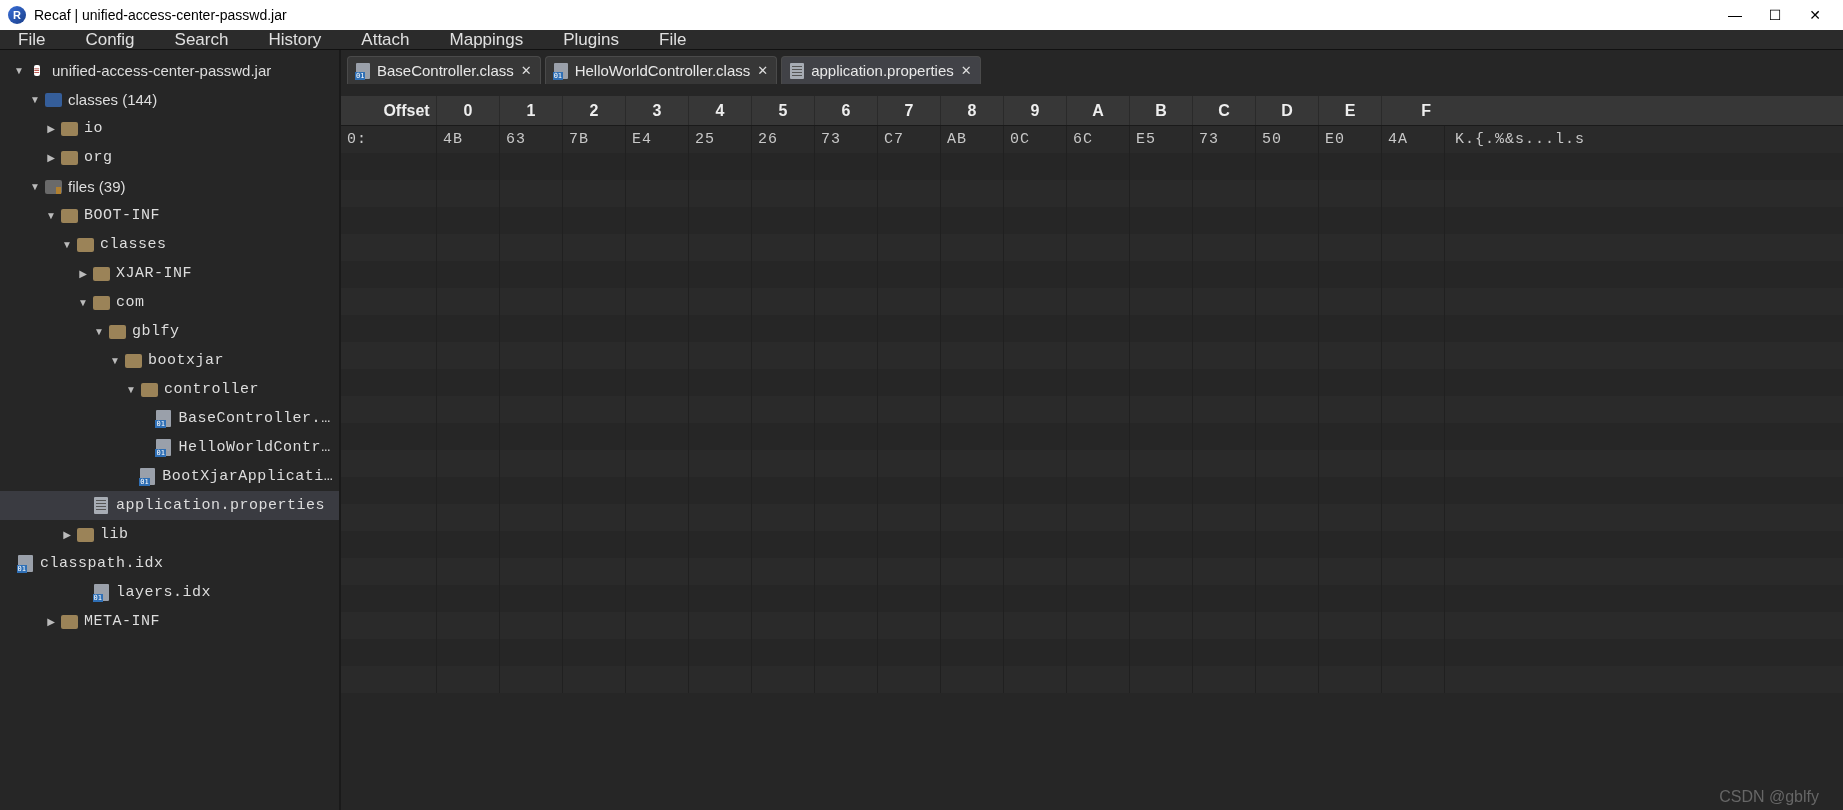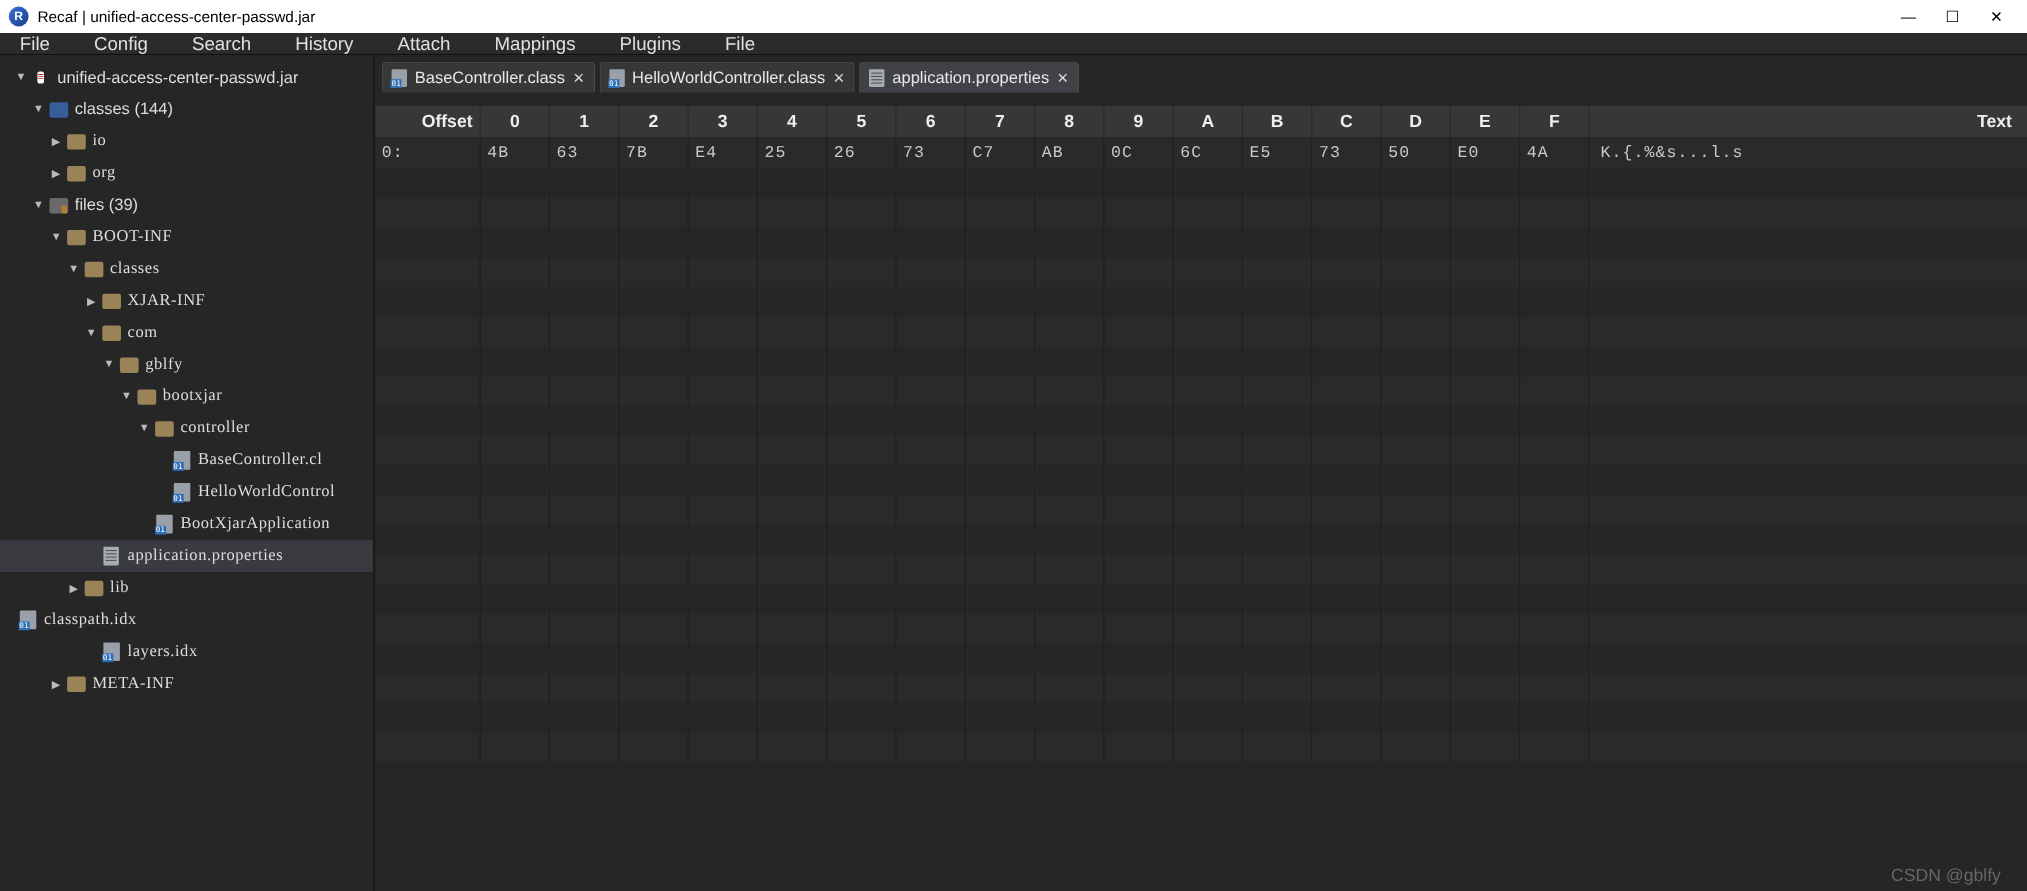--- a/index.html
+++ b/index.html
@@ -78,21 +78,21 @@
   margin-right: 2px;
 }
 .tree-row .icon {
   width: 18px; height: 18px;
   display: inline-flex;
   align-items: center; justify-content: center;
   margin-right: 6px;
   font-size: 13px;
 }
 .tree-row .label { overflow: hidden; text-overflow: ellipsis; }
-.mono { font-family: Liberation Serif, serif; letter-spacing: 0.5px; }
+.mono { font-family: Liberation Mono, monospace; letter-spacing: 0.5px; }
 
 .icon-jar {
   background: #fff;
   border-radius: 2px;
   color: #a5281f;
   font-weight: bold;
   font-size: 10px;
 }
 .icon-folder-blue { background: #355e9a; border-radius: 2px; width:17px; height:14px; }
 .icon-folder-tan { background: #9b8358; border-radius: 2px; width:17px; height:14px; }
@@ -386,21 +386,20 @@
           <div>6</div>
           <div>7</div>
           <div>8</div>
           <div>9</div>
           <div>A</div>
           <div>B</div>
           <div>C</div>
           <div>D</div>
           <div>E</div>
           <div>F</div>
-          <div>Text</div>
         </div>
       <div id="hexbody">
           <div class="hex-row even">
             <div>0:</div>
             <div>4B</div>
             <div>63</div>
             <div>7B</div>
             <div>E4</div>
             <div>25</div>
             <div>26</div>

